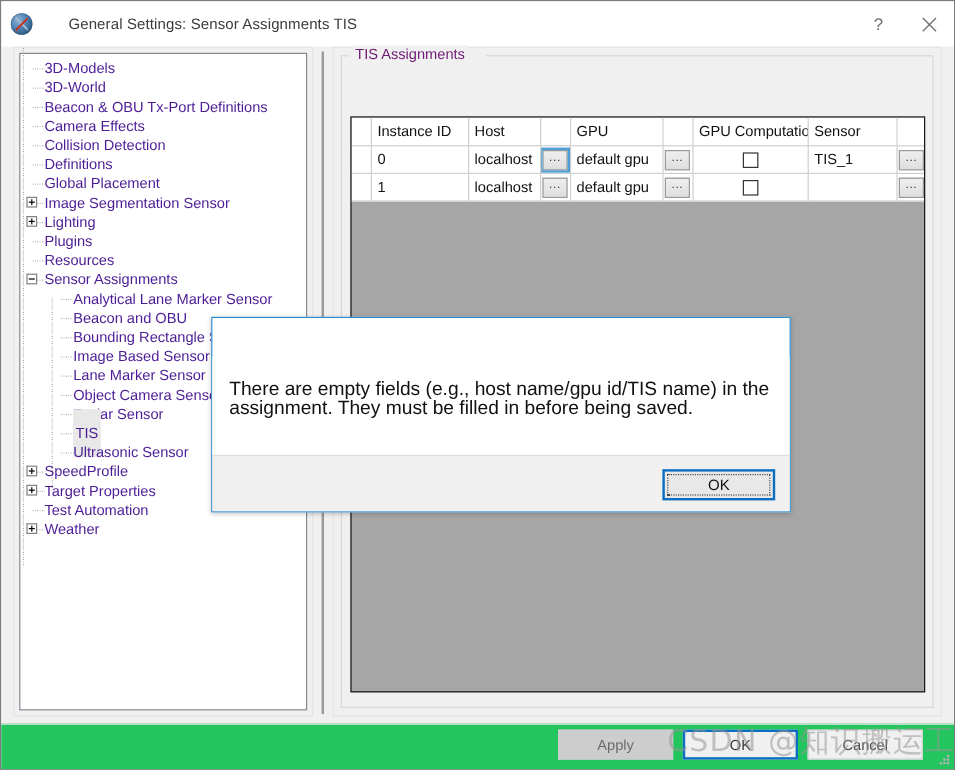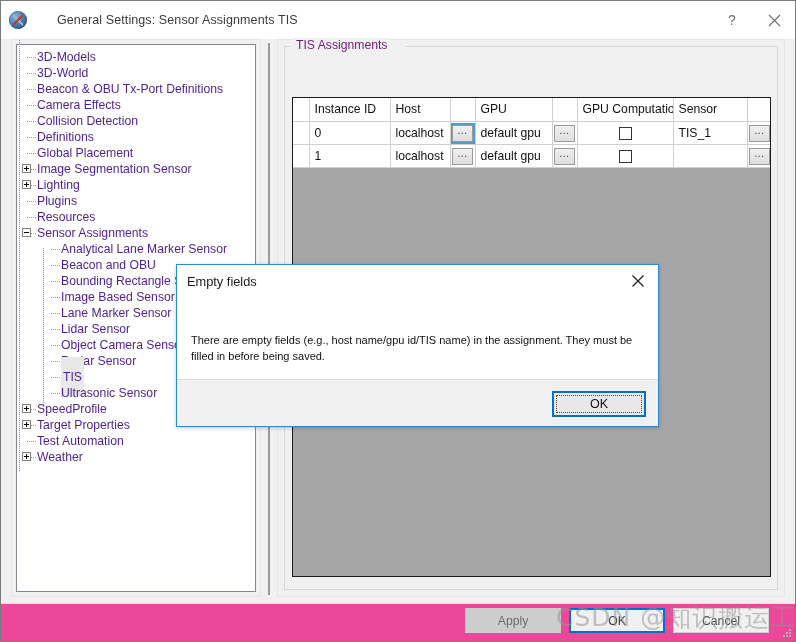--- a/index.html
+++ b/index.html
@@ -240,21 +240,21 @@
     width: 13px; height: 13px;
     border: 1px solid #333;
     background: #fff;
     vertical-align: middle;
   }
 
   
   .footer {
     position: absolute; left: 0; top: 602px;
     width: 794px; height: 38px;
-    background: #ec4899;
+    background: #22c55e;
     border-top: 1px solid #e2e2e2;
   }
   .fbtn {
     position: absolute; top: 4px;
     height: 25px; width: 96px;
     display: flex; align-items: center; justify-content: center;
     font-size: 12.2px; color: #3a3a3a;
   }
   .fbtn.apply  { left: 464px; background: #cdcdcd; border: 1px solid #cdcdcd; color: #6b6b6b; }
   .fbtn.ok     { left: 568px; background: #f0f0f0; border: 2px solid #0a6fc2; }
@@ -293,21 +293,21 @@
     display: flex; align-items: center; justify-content: center;
     color: #222;
   }
   .modal-body {
     position: absolute; left: 0; top: 32px;
     width: 481px; height: 82px;
     background: #ffffff;
     padding: 20px 14px 0 14px;
   }
   .modal-msg {
-    font-size: 11px; color: #111; line-height: 16px; margin-top: 15px;
+    font-size: 16px; color: #111; line-height: 16px;
   }
   .modal-foot {
     position: absolute; left: 0; top: 114px;
     width: 481px; height: 47px;
     background: #f0f0f0;
     border-top: 1px solid #dedede;
   }
   .modal-ok {
     position: absolute; right: 12px; top: 11px;
     width: 94px; height: 26px;
@@ -453,26 +453,20 @@
             <div class="dots">
               <div class="hline" style="left: 32px; width: 10px;"></div>
             </div>
             <span class="lbl">Image Based Sensor</span>
           </div>
           <div class="tnode lvl2">
             <div class="dots">
               <div class="hline" style="left: 32px; width: 10px;"></div>
             </div>
             <span class="lbl">Lane Marker Sensor</span>
-          </div>
-          <div class="tnode lvl2">
-            <div class="dots">
-              <div class="hline" style="left: 32px; width: 10px;"></div>
-            </div>
-            <span class="lbl">Lidar Sensor</span>
           </div>
           <div class="tnode lvl2">
             <div class="dots">
               <div class="hline" style="left: 32px; width: 10px;"></div>
             </div>
             <span class="lbl">Object Camera Sensor</span>
           </div>
           <div class="tnode lvl2">
             <div class="dots">
               <div class="hline" style="left: 32px; width: 10px;"></div>
@@ -596,29 +590,20 @@
       <i style="left:7px;top:7px"></i>
         <i style="left:4px;top:7px"></i>
         <i style="left:7px;top:4px"></i>
       <i style="left:1px;top:7px"></i>
         <i style="left:4px;top:4px"></i>
         <i style="left:7px;top:1px"></i>
     </div>
   </div>
 
   <div class="modal">
-    <div class="modal-title">
-      <div class="txt">Empty fields</div>
-      <div class="modal-close">
-        <svg width="14" height="14" viewBox="0 0 14 14" aria-hidden="true">
-          <line x1="1.5" y1="1.5" x2="12.5" y2="12.5" stroke="#222" stroke-width="1.2"></line>
-          <line x1="12.5" y1="1.5" x2="1.5" y2="12.5" stroke="#222" stroke-width="1.2"></line>
-        </svg>
-      </div>
-    </div>
     <div class="modal-body">
       <div class="modal-msg">There are empty fields (e.g., host name/gpu id/TIS name) in the assignment. They must be filled in before being saved.</div>
     </div>
     <div class="modal-foot">
       <div class="modal-ok">
         <span>OK</span>
         <span class="inner"></span>
       </div>
     </div>
   </div>

